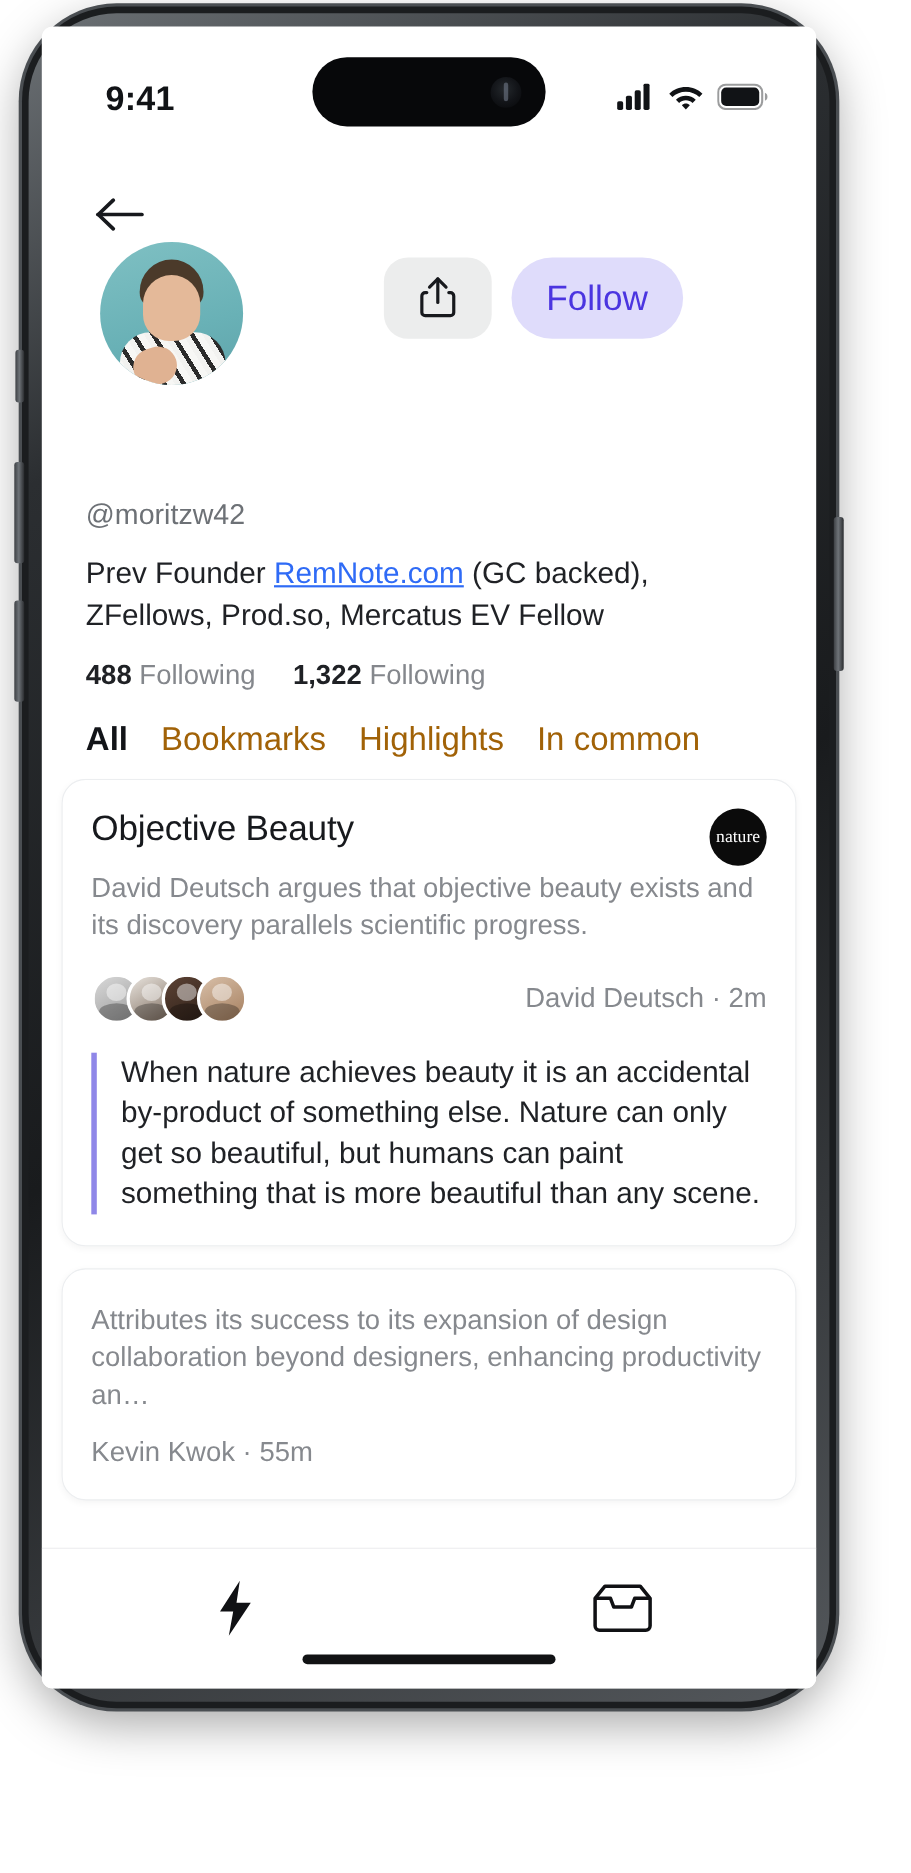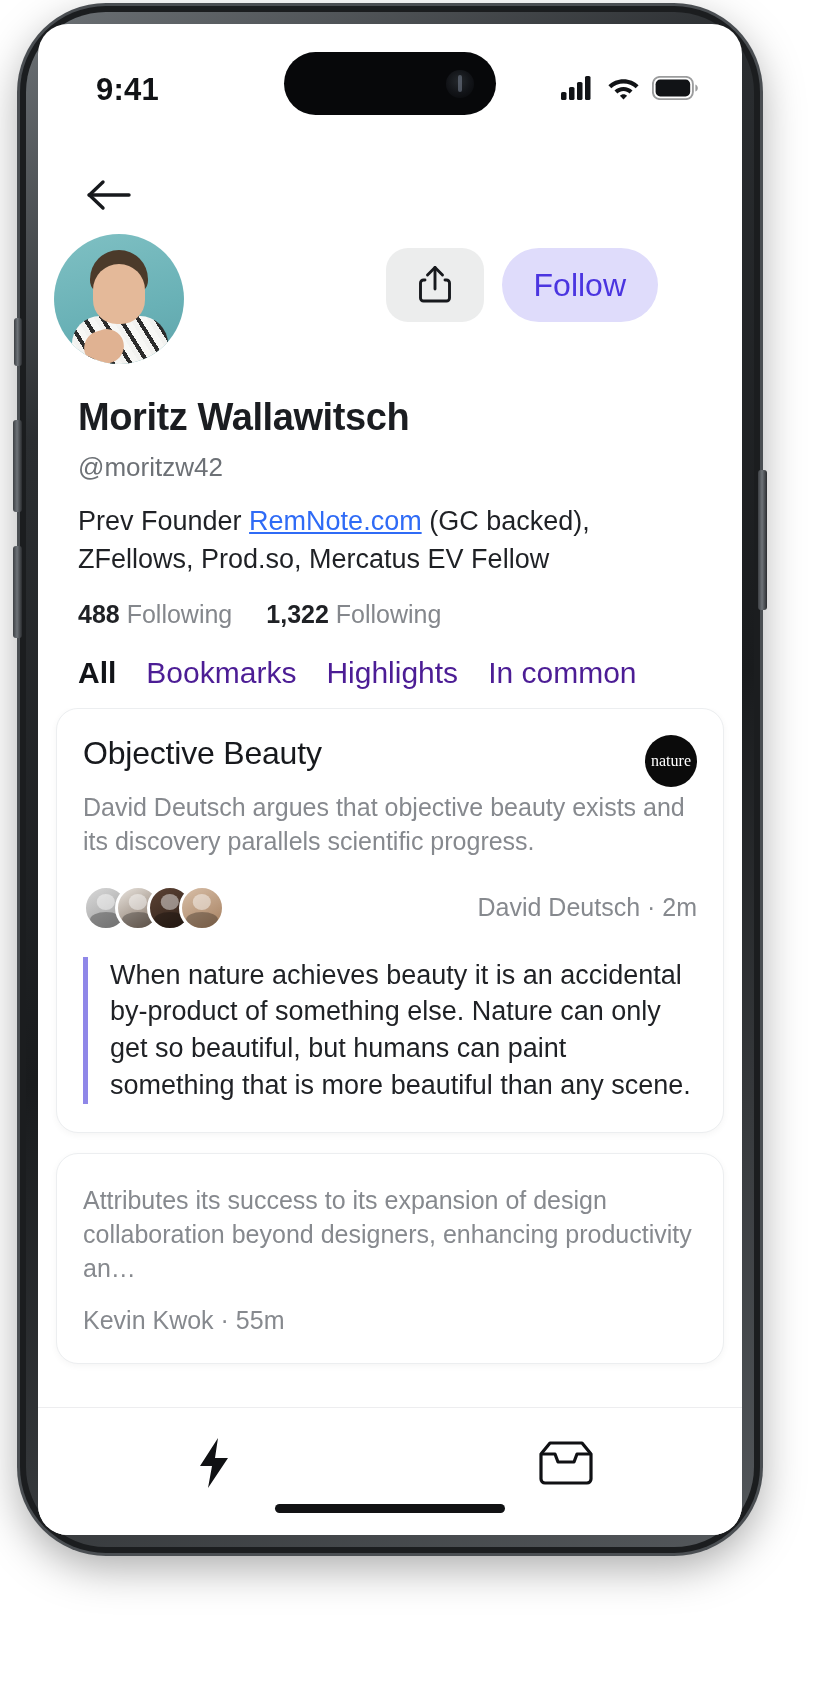--- a/index.html
+++ b/index.html
@@ -28,21 +28,21 @@
     position: absolute;
     left: 26px; top: 12px;
     width: 728px; height: 1535px;
     border-radius: 80px;
     background: linear-gradient(150deg,#6d7276 0%,#2b2e31 22%,#191b1d 55%,#54585c 100%);
   }
   .phone-screen {
     position: absolute;
     left: 38px; top: 24px;
     width: 704px; height: 1511px;
-    border-radius: 30px;
+    border-radius: 10px;
     background: #ffffff;
     overflow: hidden;
   }
   
   .btn-side {
     position: absolute;
     background: linear-gradient(90deg,#3d4044,#6e7378 45%,#2a2c2f);
     border-radius: 3px;
   }
   .btn-mute  { left: 14px; top: 318px;  width: 8px; height: 48px; }
@@ -85,23 +85,23 @@
   
   .nav-row {
     position: absolute; left: 0; top: 128px;
     width: 704px; height: 90px;
     display: flex; align-items: center; padding-left: 42px;
   }
   .back-btn { width: 58px; height: 58px; display: flex; align-items: center; justify-content: center; }
 
   
   .profile-head {
-    position: absolute; left: 0; top: 210px;
+    position: absolute; left: 0; top: 196px;
     width: 636px;
-    padding: 0 16px;
+    padding: 0 53px;
     display: flex; align-items: flex-start; justify-content: space-between;
   }
   .avatar-big {
     width: 130px; height: 130px; border-radius: 50%;
     background: linear-gradient(165deg,#7fc0c3 0%,#69b1b6 60%,#5fa3aa 100%);
     position: relative; overflow: hidden; flex-shrink: 0;
   }
   .av-hair { position: absolute; left: 36px; top: 16px; width: 58px; height: 44px;
     background: #4b3a2a; border-radius: 30px 30px 14px 14px; }
   .av-face { position: absolute; left: 39px; top: 30px; width: 52px; height: 60px;
@@ -146,21 +146,21 @@
     font-size: 25px; color: #84878c;
   }
   .stat-num { font-weight: 700; color: #1f2125; margin-top: 28px; }
 
   
   .tabs {
     position: absolute; left: 0; top: 632px;
     width: 704px; padding: 0 40px;
     display: flex; align-items: center; gap: 30px;
   }
-  .tab { font-size: 30px; color: #4c1d95; cursor: pointer; white-space: nowrap; }
+  .tab { font-size: 30px; color: #a16207; cursor: pointer; white-space: nowrap; }
   .tab.active { color: #121418; font-weight: 700; }
 
   
   .feed {
     position: absolute; left: 0; top: 684px;
     width: 704px; height: 690px;
     padding: 0 18px; overflow: hidden;
   }
   .card {
     background: #ffffff;
@@ -305,21 +305,20 @@
               <path d="M17 3.5 17 25" stroke="#17191d" stroke-width="2.9" stroke-linecap="round"></path>
               <path d="M9.5 11 17 3.5 24.5 11" stroke="#17191d" stroke-width="2.9" fill="none" stroke-linecap="round" stroke-linejoin="round"></path>
               <path d="M7 16H5.5a3 3 0 0 0-3 3v15a3 3 0 0 0 3 3h23a3 3 0 0 0 3-3V19a3 3 0 0 0-3-3H27" stroke="#17191d" stroke-width="2.9" fill="none" stroke-linecap="round"></path>
             </svg>
           </span>
         </button>
         <button class="follow-btn">Follow</button>
       </div>
     </div>
 
-    <div class="profile-name">Moritz Wallawitsch</div>
     <div class="profile-handle">@moritzw42</div>
 
     <div class="profile-bio">
       <span>Prev Founder </span><a class="bio-link" href="#">RemNote.com</a><span> (GC backed), ZFellows, Prod.so, Mercatus EV Fellow</span>
     </div>
 
     <div class="profile-stats">
       <div>
         <span class="stat-num">488</span>
         <span>Following</span>

